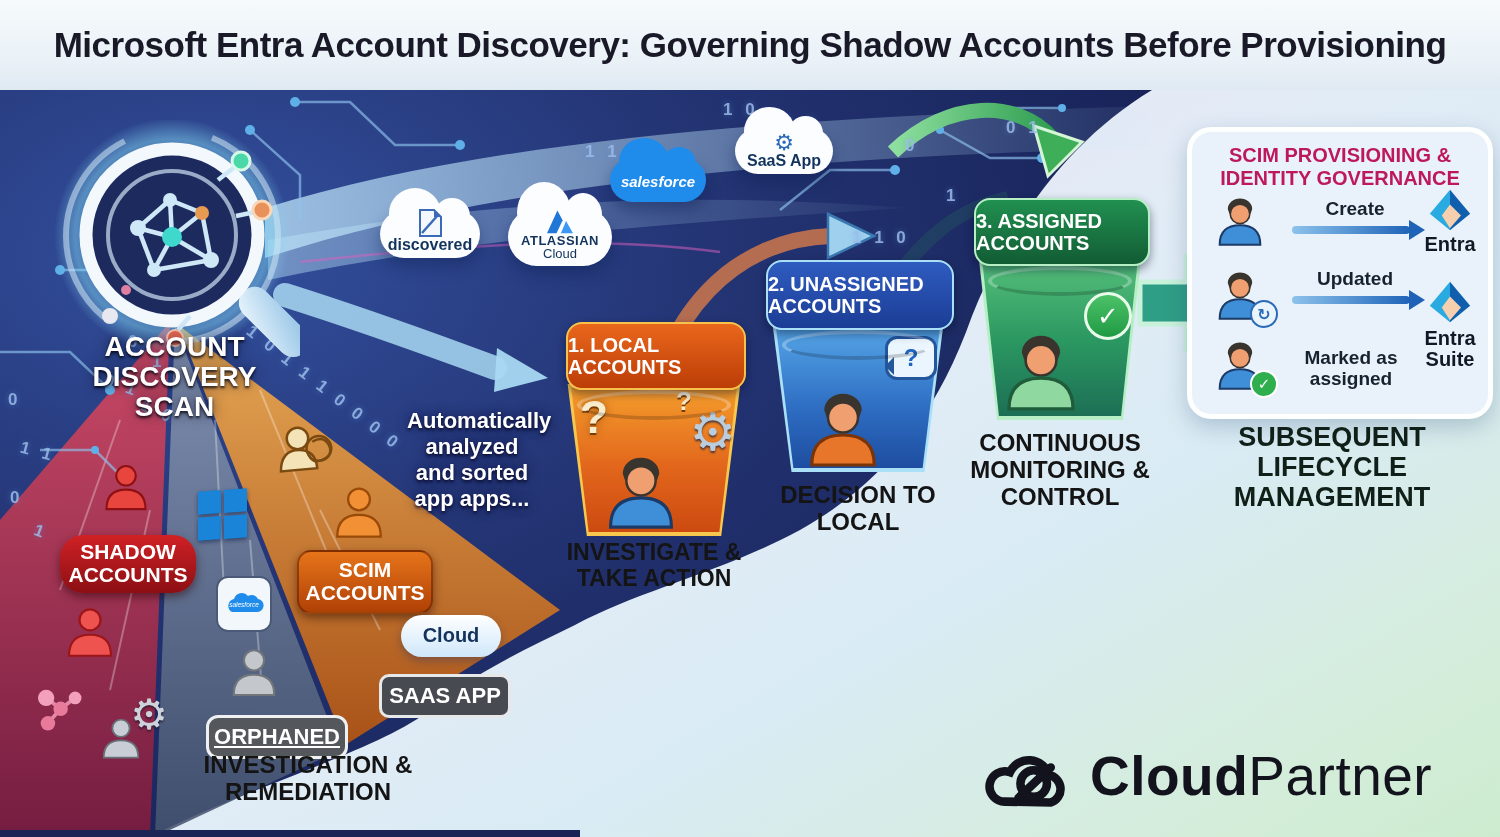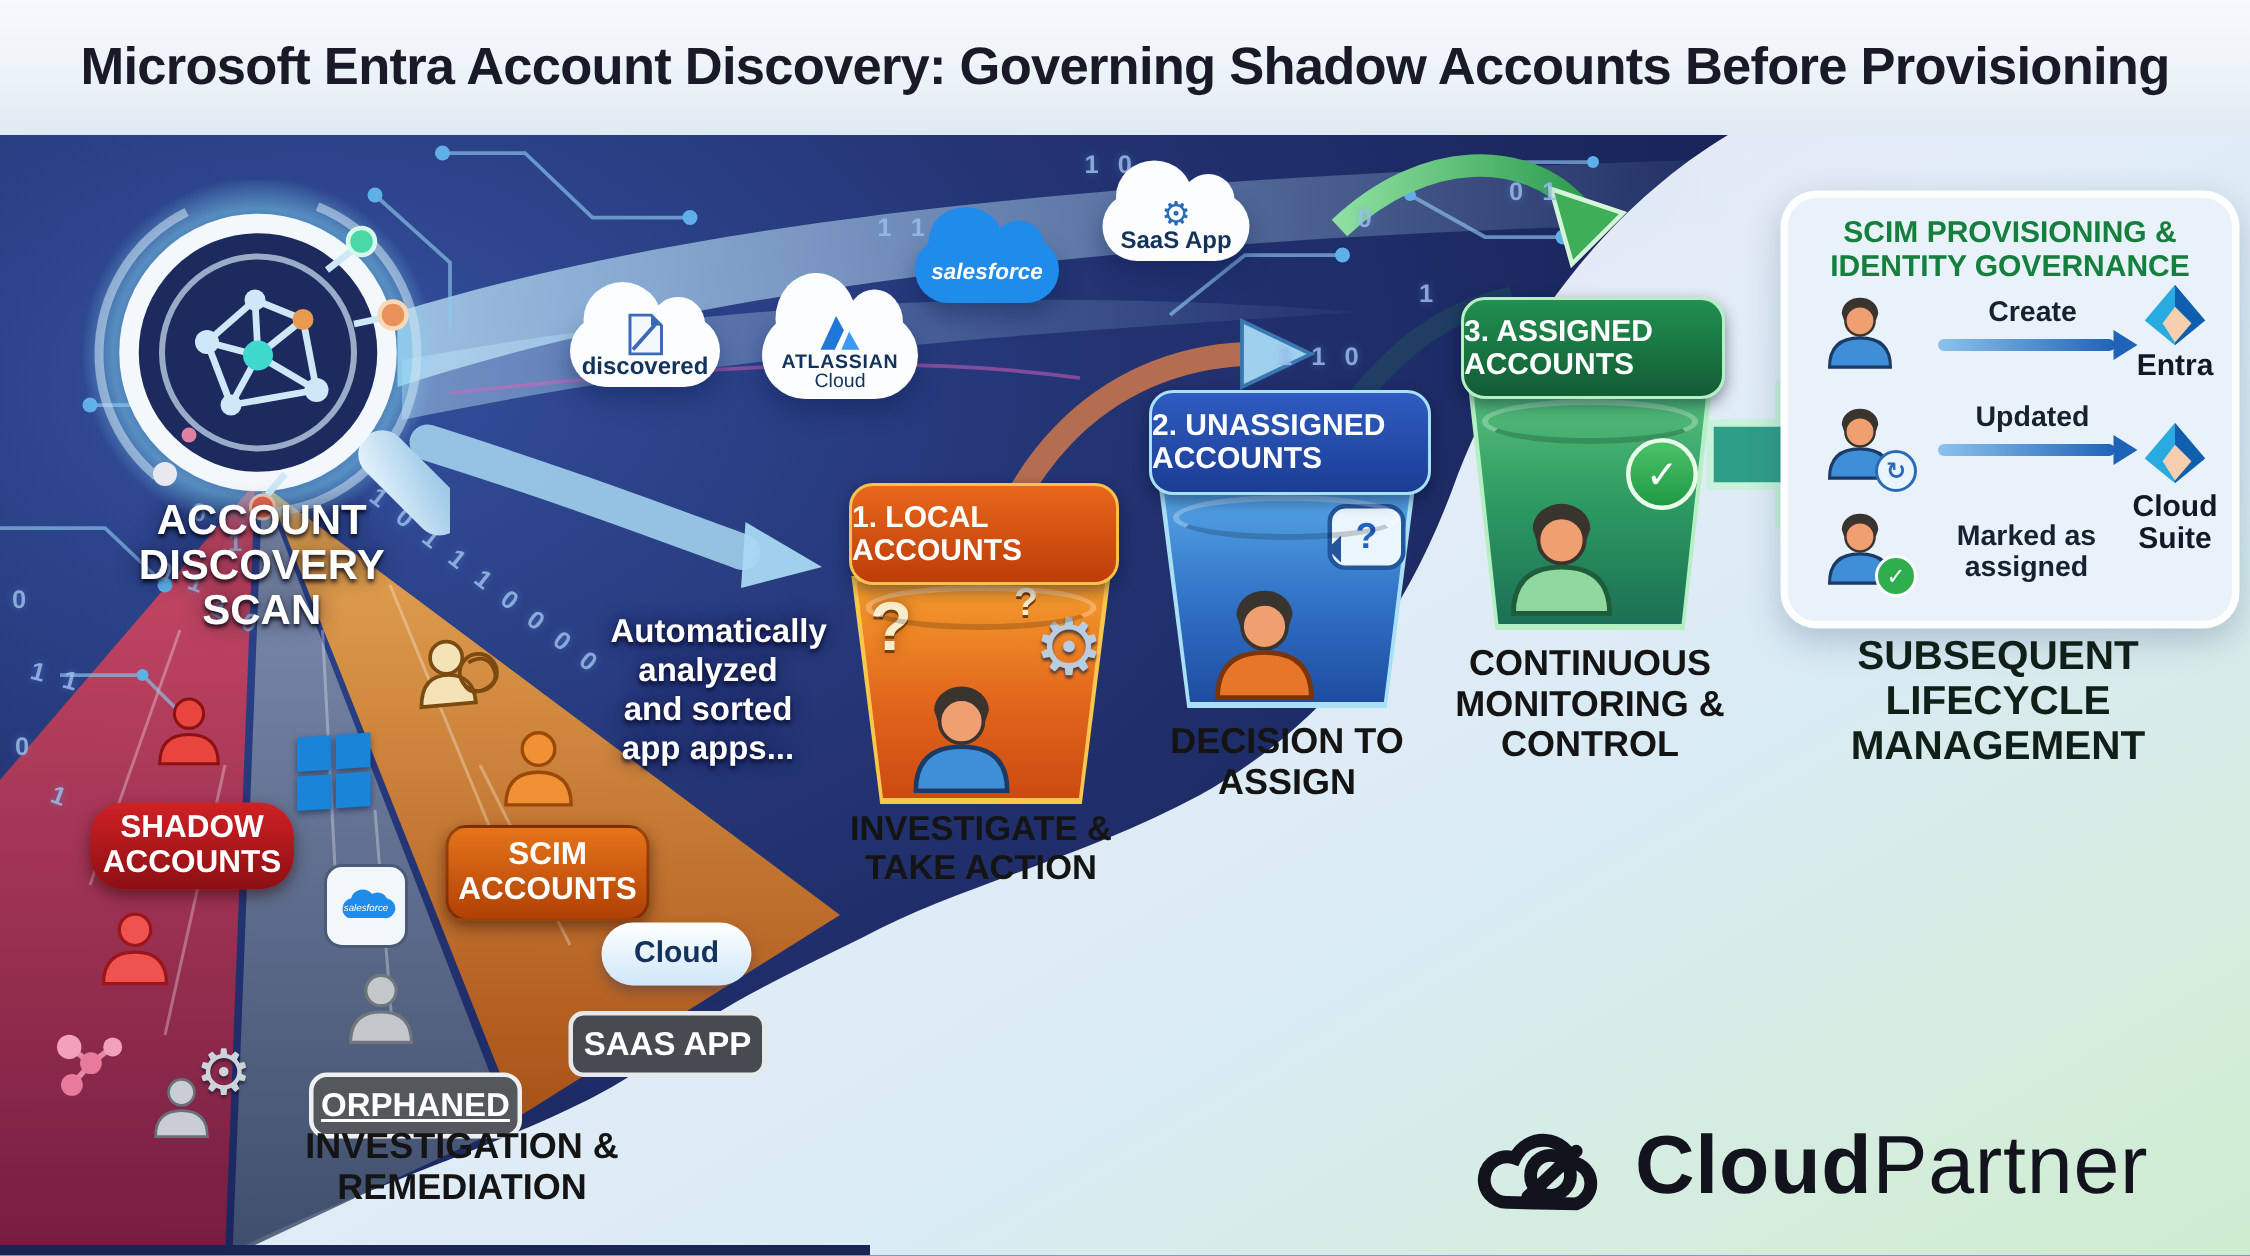--- a/index.html
+++ b/index.html
@@ -89,21 +89,21 @@
           border-radius:12px;display:flex;align-items:center;justify-content:center;
           color:#1f64c2;font-weight:800;font-size:24px;}
   .bubble::after{content:"";position:absolute;left:-12px;bottom:2px;border:9px solid transparent;
           border-right-color:#24569c;}
   .check-circle{position:absolute;width:42px;height:42px;border-radius:50%;
           background:linear-gradient(180deg,#4cc268,#1f9a44);border:3px solid #e9fbe9;
           display:flex;align-items:center;justify-content:center;color:#fff;font-size:26px;font-weight:800;}
   
   .scim{left:1187px;top:37px;width:296px;height:282px;background:#e9f2fa;border-radius:24px;
         border:5px solid rgba(255,255,255,.95);box-shadow:0 8px 22px rgba(40,70,110,.25);}
-  .scim-title{position:absolute;left:0;top:12px;width:100%;text-align:center;color:#15803d;
+  .scim-title{position:absolute;left:0;top:12px;width:100%;text-align:center;color:#be185d;
         font-weight:800;font-size:20px;line-height:1.15;}
   .scim-row-avatar{position:absolute;width:52px;height:52px;}
   .mini-badge{position:absolute;width:24px;height:24px;border-radius:50%;display:flex;
         align-items:center;justify-content:center;font-weight:800;}
   .mini-refresh{background:#eaf4fc;border:2px solid #2a6ab8;color:#2a6ab8;font-size:16px;}
   .mini-check{background:#2fae4e;border:2px solid #fff;color:#fff;font-size:15px;}
   .flow-label{position:absolute;color:#17222f;font-weight:800;font-size:19px;}
   .flow-arrow{position:absolute;height:8px;border-radius:4px;
         background:linear-gradient(90deg,#8cc3ec,#1f63b8);}
   .flow-arrow::after{content:"";position:absolute;right:-15px;top:-6px;border-left:16px solid #1f63b8;
@@ -440,21 +440,21 @@
             <div class="trap-inner"></div>
           </div>
         <div class="rim"></div>
         <svg width="80" height="80" viewBox="0 0 64 64" style="position:absolute;left:40px;bottom:2px;">
             <use href="#sym-av-orange"></use>
           </svg>
         <div class="bubble" style="right:16px;top:12px;">
           <span>?</span>
         </div>
       </div>
-      <div class="caption" style="left:0px;top:222px;width:190px;font-size:24px;">DECISION TO ASSIGN</div>
+      <div class="caption" style="left:0px;top:222px;width:190px;font-size:24px;">DECISION TO LOCAL</div>
     </div>
 
     <div class="bucket b3 abs" style="left:970px;top:108px;width:180px;">
       <div class="bucket-label">3. ASSIGNED ACCOUNTS</div>
       <div class="bucket-body" style="width:180px;height:160px;margin-top:-6px;">
         <div class="trap-outer">
             <div class="trap-inner"></div>
           </div>
         <div class="rim"></div>
         <svg width="82" height="82" viewBox="0 0 64 64" style="position:absolute;left:30px;bottom:6px;">
@@ -488,21 +488,21 @@
       <div class="mini-badge mini-refresh" style="left:58px;top:168px;">
         <span>↻</span>
       </div>
       <div class="flow-label" style="left:108px;top:136px;width:110px;text-align:center;">Updated</div>
       <div class="flow-arrow" style="left:100px;top:164px;width:118px;"></div>
       <svg width="44" height="44" viewBox="0 0 48 48" style="position:absolute;left:236px;top:148px;">
         <polygon points="24,2 2,28 24,46" fill="#29abe2"></polygon>
         <polygon points="24,2 46,28 24,46" fill="#0f5fae"></polygon>
         <polygon points="24,18 36,30 24,44 15,30" fill="#f5cfae"></polygon>
       </svg>
-      <div class="entra-caption" style="left:226px;top:196px;width:64px;">Cloud Suite</div>
+      <div class="entra-caption" style="left:226px;top:196px;width:64px;">Entra Suite</div>
 
       <svg class="scim-row-avatar" viewBox="0 0 64 64" style="left:22px;top:208px;">
           <use href="#sym-av-blue"></use>
         </svg>
       <div class="mini-badge mini-check" style="left:58px;top:238px;">
         <span>✓</span>
       </div>
       <div class="marked-label" style="left:92px;top:216px;width:134px;">Marked as assigned</div>
     </div>
 

